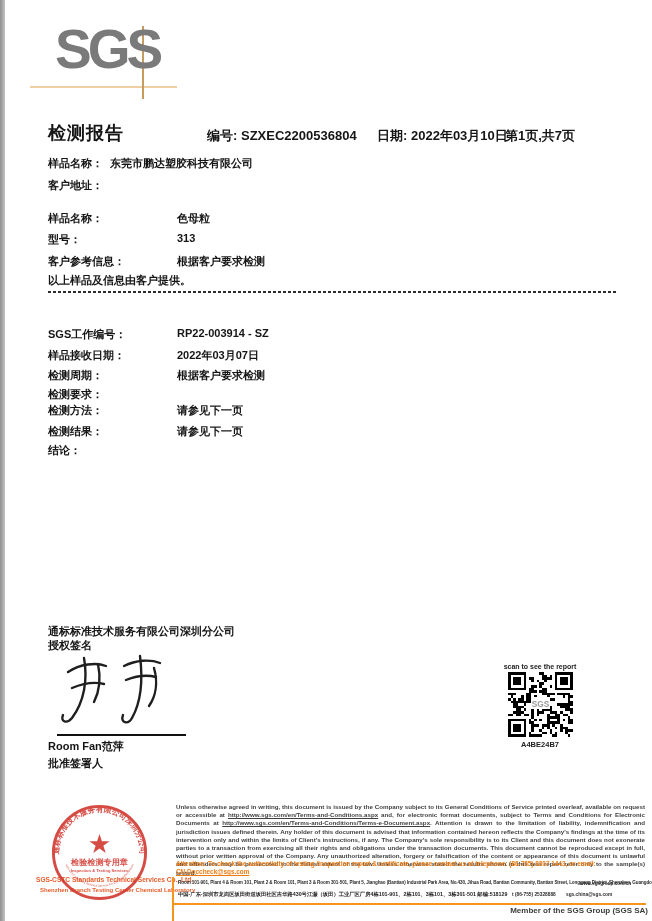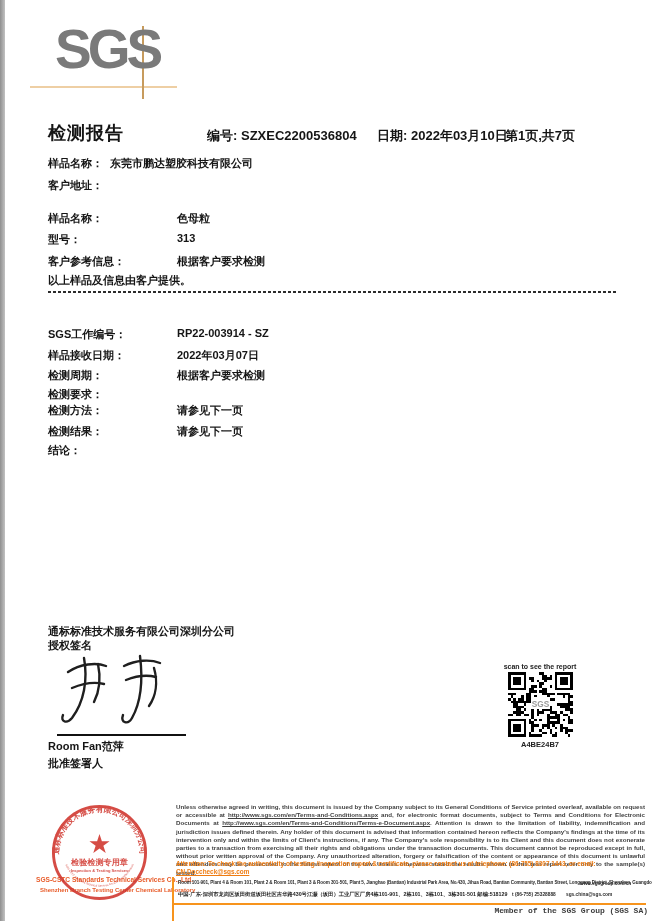--- a/index.html
+++ b/index.html
@@ -32,21 +32,21 @@
   .tiny{transform-origin:0 0;transform:scale(.5);white-space:nowrap;font-weight:bold;}
   .addr-en{left:178px;top:880px;font-size:9.2px;color:#2b2b2b;letter-spacing:-.2px;}
   .website{left:580px;top:880px;font-size:9.4px;}
   .website a{color:#2b2b2b;text-decoration:none;}
   .addr-cn{left:178px;top:891px;font-size:10.6px;color:#1c1c1c;}
   .phone{left:512px;top:891px;font-size:9.6px;color:#2b2b2b;}
   .email-cn{left:566px;top:891px;font-size:9.6px;}
   .email-cn a{color:#2b2b2b;text-decoration:none;}
   .vrule{left:172px;top:877px;width:2px;height:44px;background:#f7941d;}
   .hrule{left:172px;top:903px;width:474px;height:2px;background:#f7941d;}
-  .member{left:400px;top:906px;width:248px;text-align:right;font-size:8px;font-weight:bold;color:#3c3c3c;font-family:Liberation Mono, monospace;}
+  .member{left:400px;top:906px;width:248px;text-align:right;font-size:8px;font-weight:bold;color:#3c3c3c;}
 </style>
 </head>
 <body>
 
 <div class="page">
 
   <div class="abs edge"></div>
 
   <div class="abs logo-hline"></div>
   <div class="abs logo-vline"></div>

